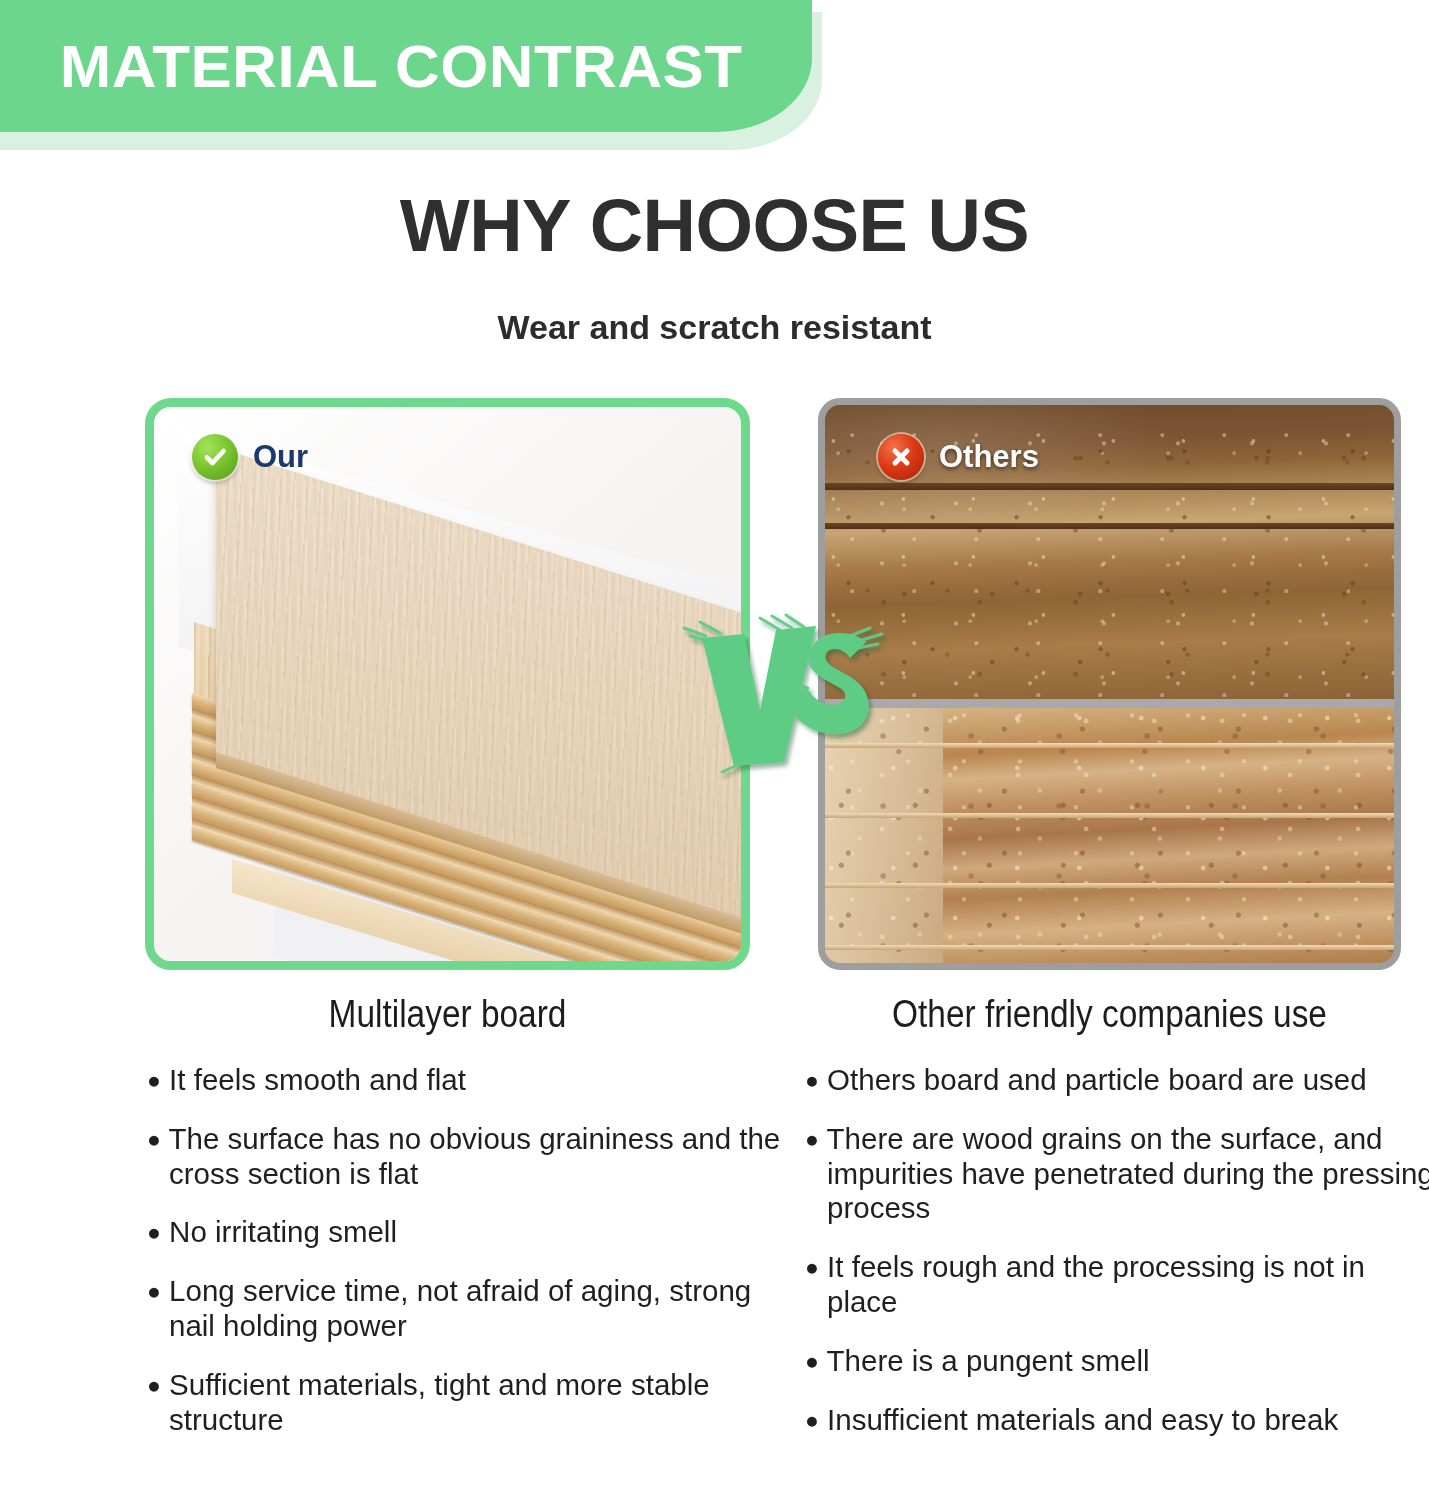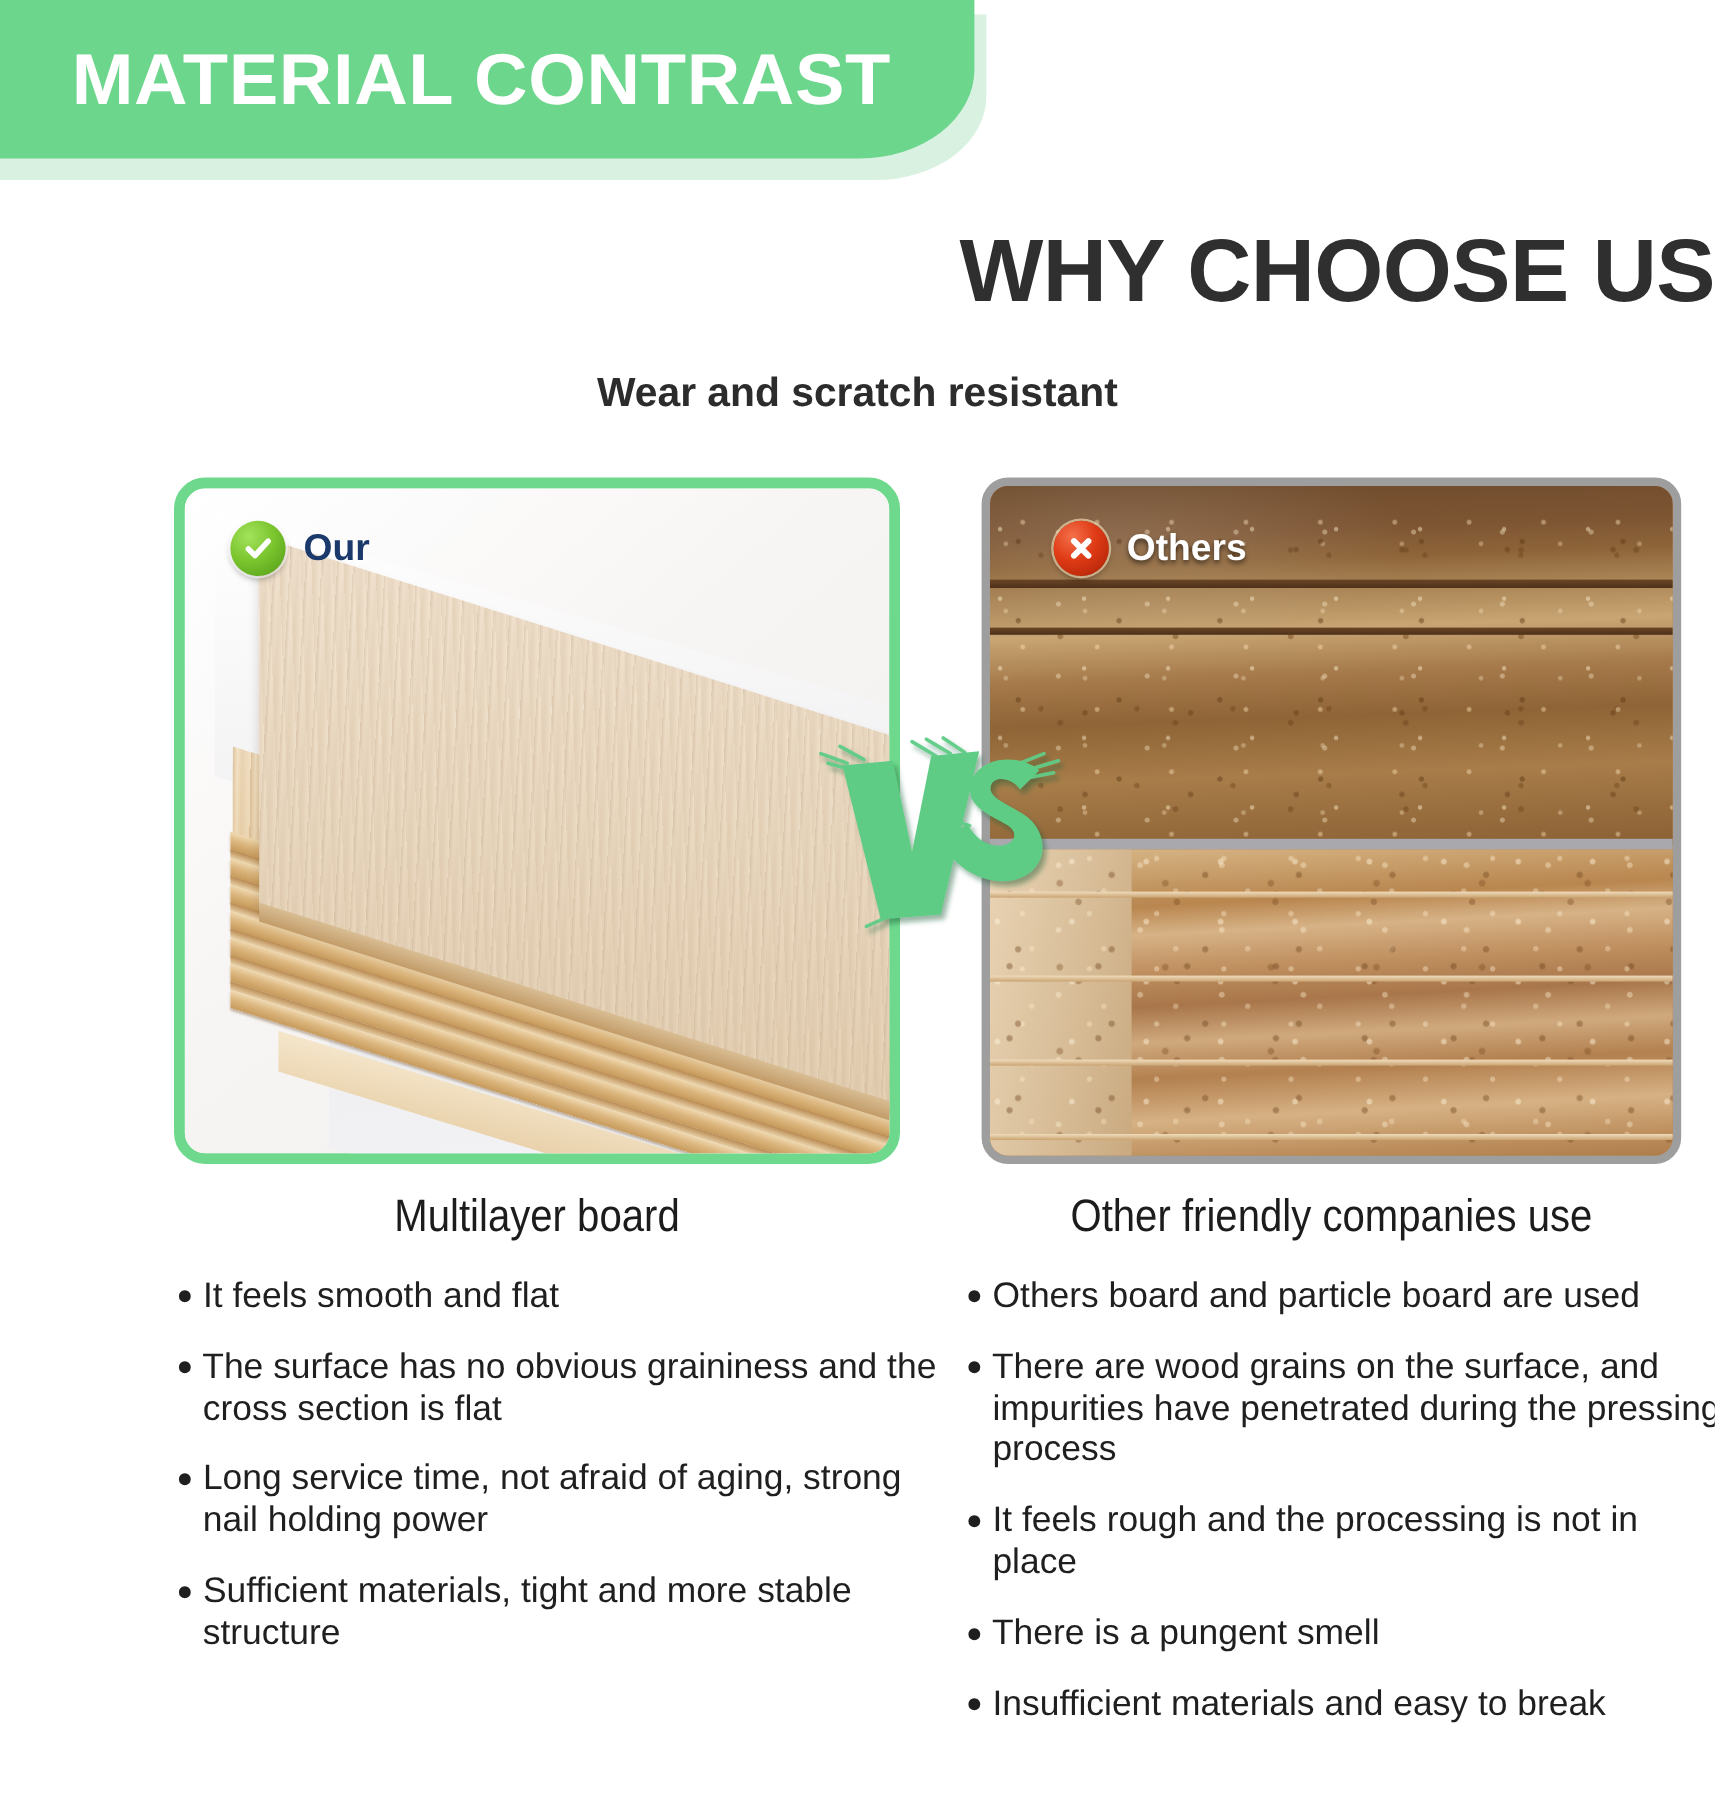--- a/index.html
+++ b/index.html
@@ -31,21 +31,21 @@
     letter-spacing:0.5px;
     padding-left:58px;
     transform:scaleX(1.03);
     transform-origin:left center;
     white-space:nowrap;
   }
 
   
   #page-title {
     position:absolute; left:0; top:183px; width:1429px;
-    text-align:right;
+    text-align:center;
     font-size:74px; font-weight:bold; color:#2f2f2f;
     letter-spacing:-0.5px;
   }
   #page-subtitle {
     position:absolute; left:0; top:308px; width:1429px;
     text-align:center;
     font-size:34px; font-weight:bold; color:#2c2c2c;
   }
 
   
@@ -358,20 +358,24 @@
   <div class="bullet">
     <span class="dot">●</span>
     <span>It feels smooth and flat</span>
   </div>
   <div class="bullet">
     <span class="dot">●</span>
     <span>The surface has no obvious graininess and the cross section is flat</span>
   </div>
   <div class="bullet">
     <span class="dot">●</span>
+    <span>No irritating smell</span>
+  </div>
+  <div class="bullet">
+    <span class="dot">●</span>
     <span>Long service time, not afraid of aging, strong nail holding power</span>
   </div>
   <div class="bullet">
     <span class="dot">●</span>
     <span>Sufficient materials, tight and more stable structure</span>
   </div>
 </div>
 
 <div class="bullets" id="bullets-right">
   <div class="bullet">

